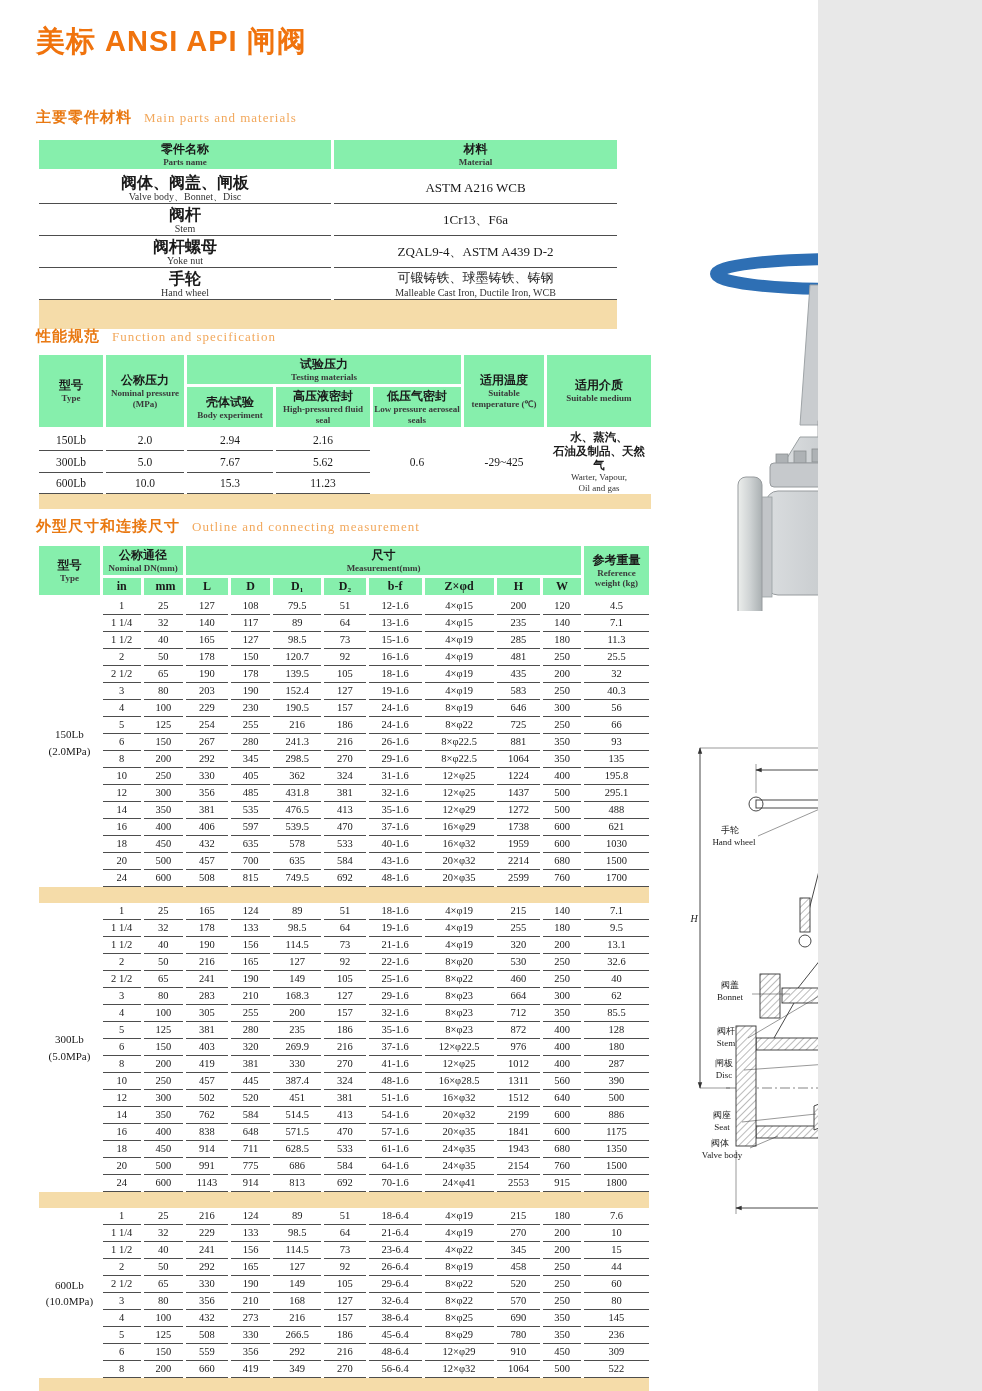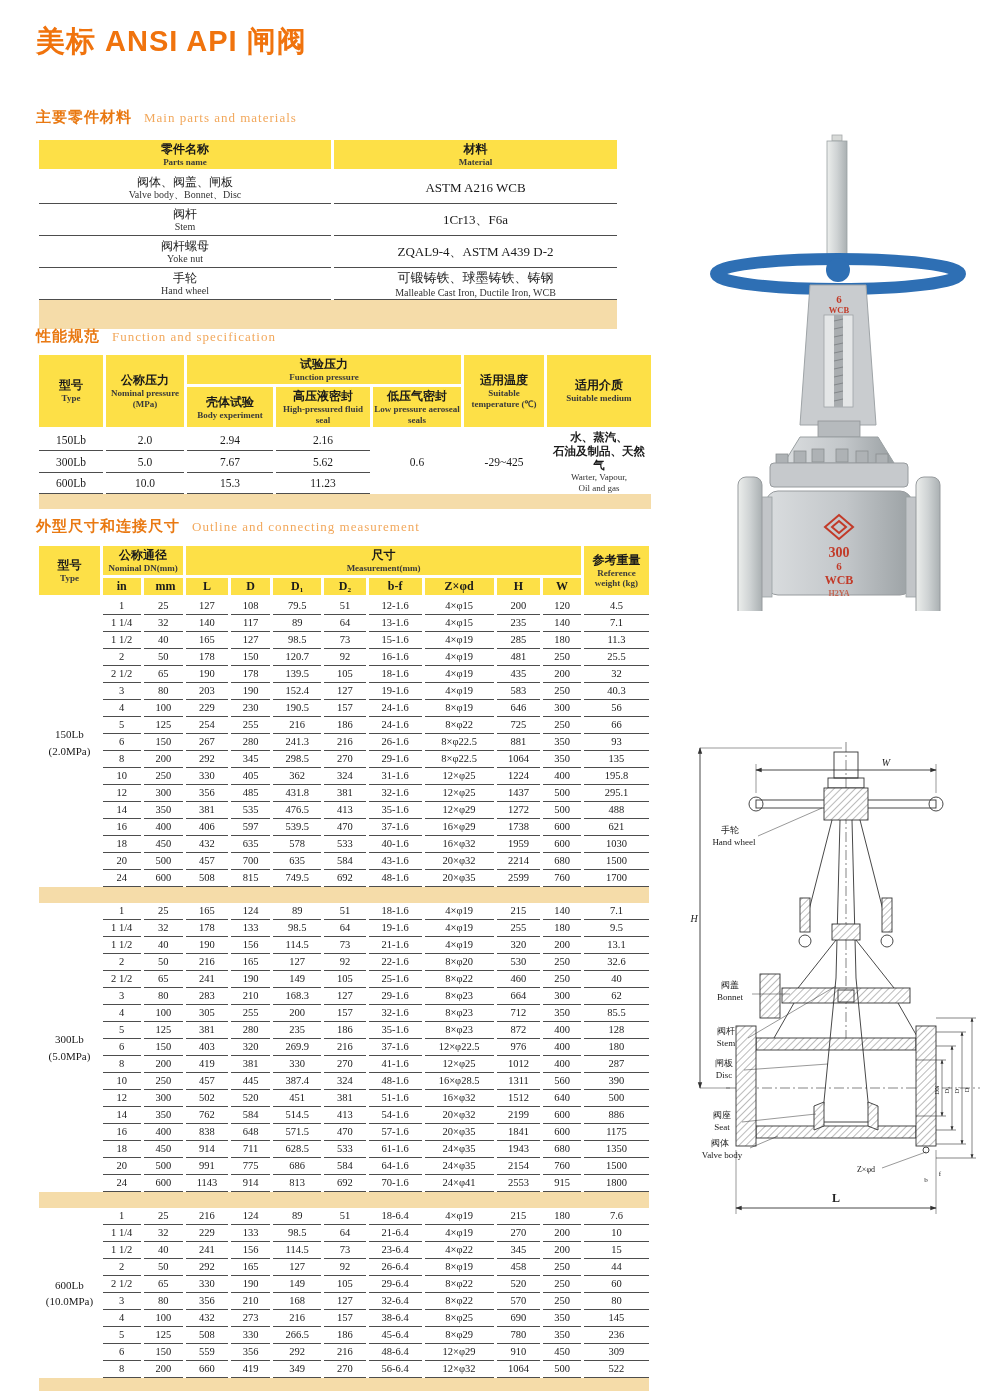--- a/index.html
+++ b/index.html
@@ -1,36 +1,36 @@
 <!DOCTYPE html>
 <html><head>
 <meta charset="utf-8">
 <style>
   html,body{margin:0;padding:0;background:#e8e8e8;}
-  .page{position:relative;width:982px;height:1391px;background:#ffffff;overflow:hidden;
+  .page{position:relative;width:818px;height:1391px;background:#ffffff;overflow:hidden;
         font-family:"Liberation Serif",serif;color:#1a1a1a;}
   
   #title{position:absolute;left:36px;top:22px;}
   .title-zh{font-family:"Liberation Sans",sans-serif;font-weight:bold;font-size:29px;color:#f0730d;letter-spacing:1px;}
   .title-en{font-family:"Liberation Sans",sans-serif;font-size:22px;color:#141414;margin-top:3px;}
   .sec-heading{position:absolute;left:36px;white-space:nowrap;}
   .sec-heading .zh{font-weight:bold;font-size:15px;color:#e97912;letter-spacing:1px;}
   .sec-heading .en{font-size:13px;color:#f2a85c;margin-left:12px;letter-spacing:1px;}
   
   table{border-collapse:separate;border-spacing:3px 0;table-layout:fixed;position:absolute;}
-  th{background:#fde047;text-align:center;vertical-align:middle;padding:2px 1px;border-bottom:3px solid #fff;overflow:hidden;}
+  th{background:#86efac;text-align:center;vertical-align:middle;padding:2px 1px;border-bottom:3px solid #fff;overflow:hidden;}
   th .zh{font-weight:bold;font-size:12px;color:#1a1a1a;line-height:1.25;}
   th .en{font-size:9px;color:#3a3a3a;line-height:1.15;}
   td{text-align:center;vertical-align:middle;border-bottom:1px solid #4d4d4d;overflow:hidden;}
   tr.sep td{height:3px;background:#f5dcA9;background:#f5dca9;border-bottom:none;padding:0;}
   .pre{white-space:pre-line;}
   
   #materials-table{left:36px;top:140px;width:584px;}
   #materials-table td{height:29px;}
-  #materials-table .part-zh{font-weight:normal;font-size:12px;line-height:1.1;}
+  #materials-table .part-zh{font-weight:bold;font-size:16px;line-height:1.1;}
   #materials-table .part-en{font-size:10px;color:#333;line-height:1.1;}
   #materials-table .m1{font-size:13px;}
   #materials-table .m2{font-size:10px;color:#333;}
   
   #spec-table{left:36px;top:355px;width:618px;}
   #spec-table td{height:15px;font-size:11.5px;}
   #spec-table td.merged{border-bottom:none;}
   #spec-table .medium .zh{font-weight:bold;font-size:11.5px;line-height:1.2;}
   #spec-table .medium .en{font-size:9px;color:#333;line-height:1.15;}
   
@@ -136,21 +136,21 @@
         <th rowspan="2">
           <div class="zh">型号</div>
           <div class="en">Type</div>
         </th>
         <th rowspan="2">
           <div class="zh">公称压力</div>
           <div class="en">Nominal pressure (MPa)</div>
         </th>
         <th colspan="3">
           <div class="zh">试验压力</div>
-          <div class="en">Function pressure</div>
+          <div class="en">Testing materials</div>
         </th>
         <th rowspan="2">
           <div class="zh">适用温度</div>
           <div class="en">Suitable temperature (℃)</div>
         </th>
         <th rowspan="2">
           <div class="zh">适用介质</div>
           <div class="en">Suitable medium</div>
         </th>
       </tr>

